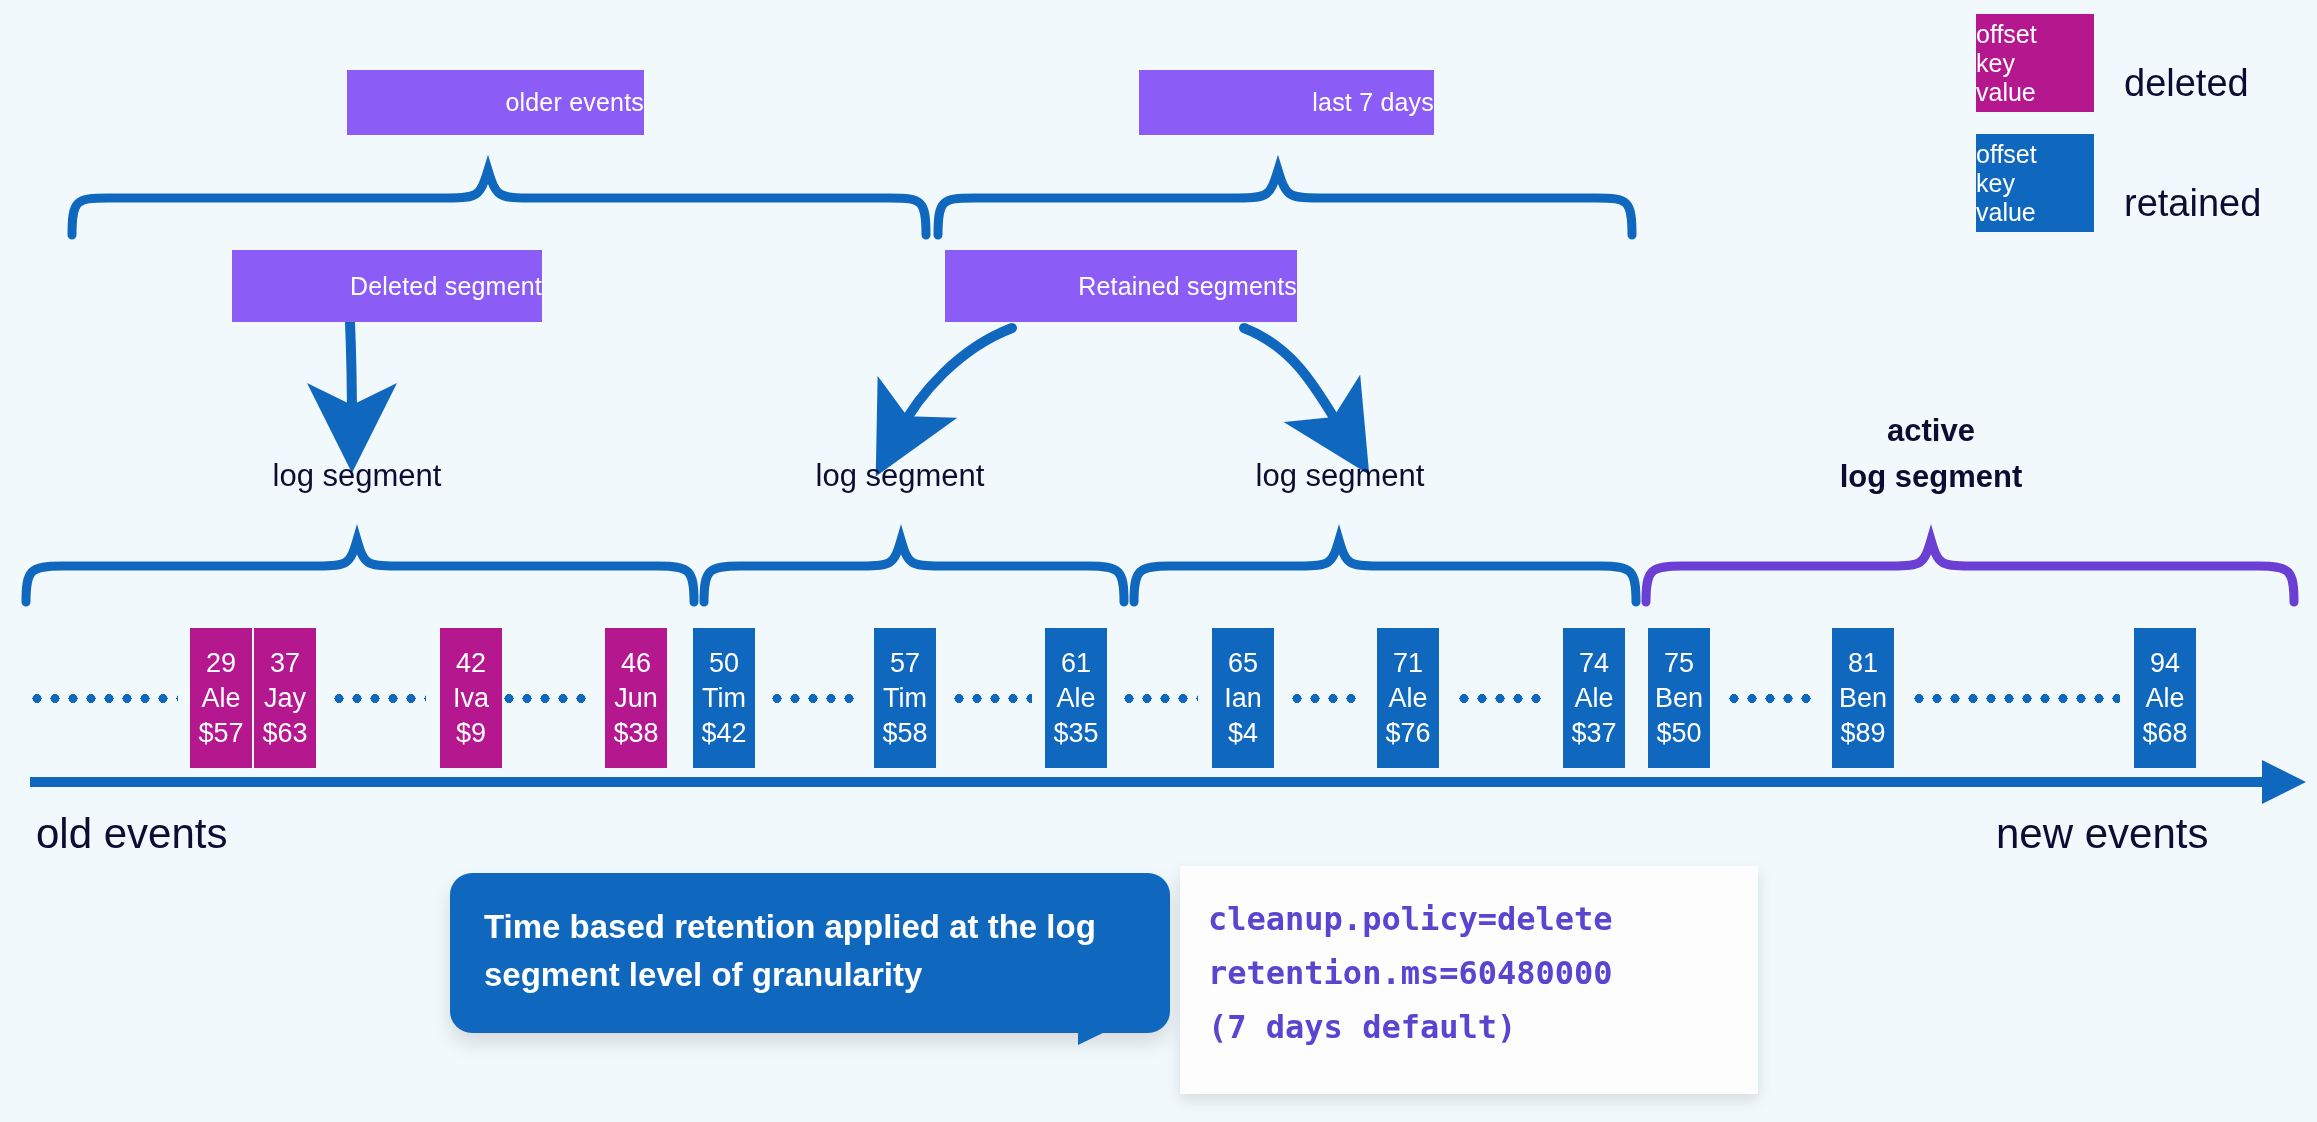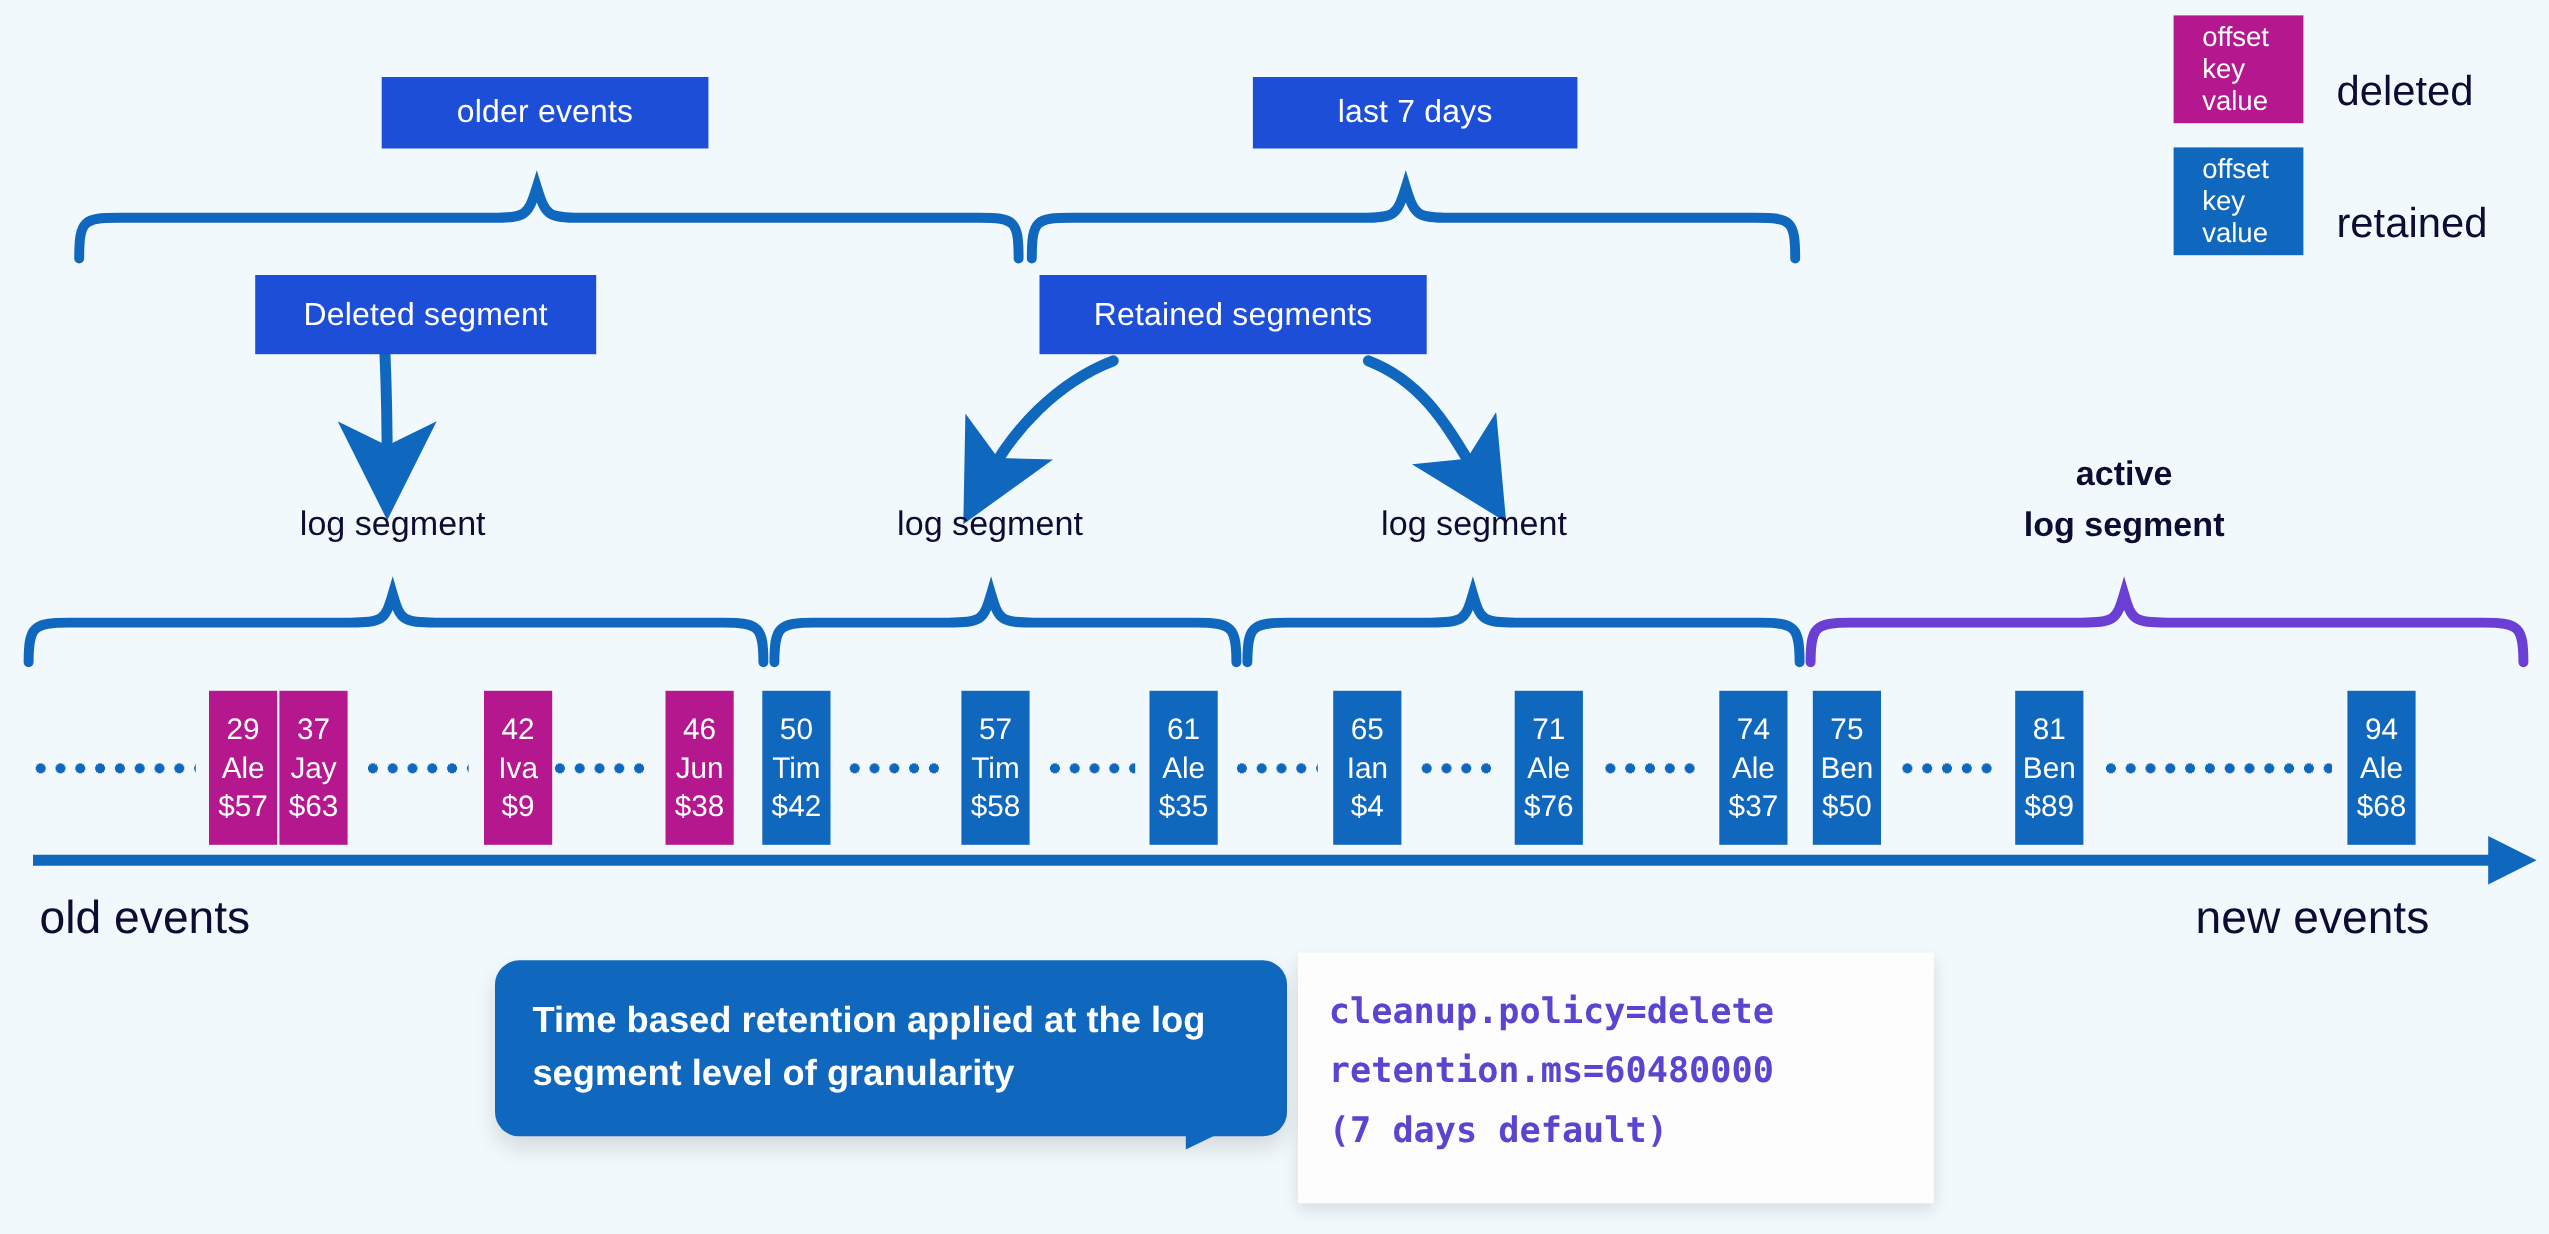--- a/index.html
+++ b/index.html
@@ -10,24 +10,24 @@
     font-family:"Liberation Sans", sans-serif;
     overflow:hidden;
     position:relative;
   }
   #stage{position:absolute;left:0;top:0;width:2317px;height:1122px;}
   svg.layer{position:absolute;left:0;top:0;width:2317px;height:1122px;pointer-events:none;}
 
   
   .chip{
     position:absolute;
-    background:#1d4ed8;
+    background:#8b5cf6;
     color:#ffffff;
-    display:flex;align-items:center;justify-content:center;
-    font-size:29px;
+    display:flex;align-items:center;justify-content:flex-end;
+    font-size:25px;
     font-weight:400;
     letter-spacing:.2px;
     white-space:nowrap;
   }
 
   
   .caption{
     position:absolute;
     color:#0D0C33;
     font-size:31px;
@@ -59,21 +59,21 @@
     background-size:18px 9px;
     background-repeat:repeat-x;
   }
 
   
   .legend{position:absolute;left:1976px;top:14px;}
   .legend-row{display:flex;align-items:center;margin-bottom:22px;}
   .legend-swatch{
     width:118px;height:98px;
     display:flex;flex-direction:column;justify-content:center;
-    padding-left:26px;box-sizing:border-box;
+    padding-left:0;box-sizing:border-box;
     color:#fff;font-size:25px;line-height:29px;
   }
   .legend-swatch.deleted{background:#B5178E;}
   .legend-swatch.retained{background:#1068BE;}
   .legend-label{
     margin-left:30px;font-size:38px;color:#0D0C33;white-space:nowrap;margin-top:40px;
   }
 
   
   .callout{

